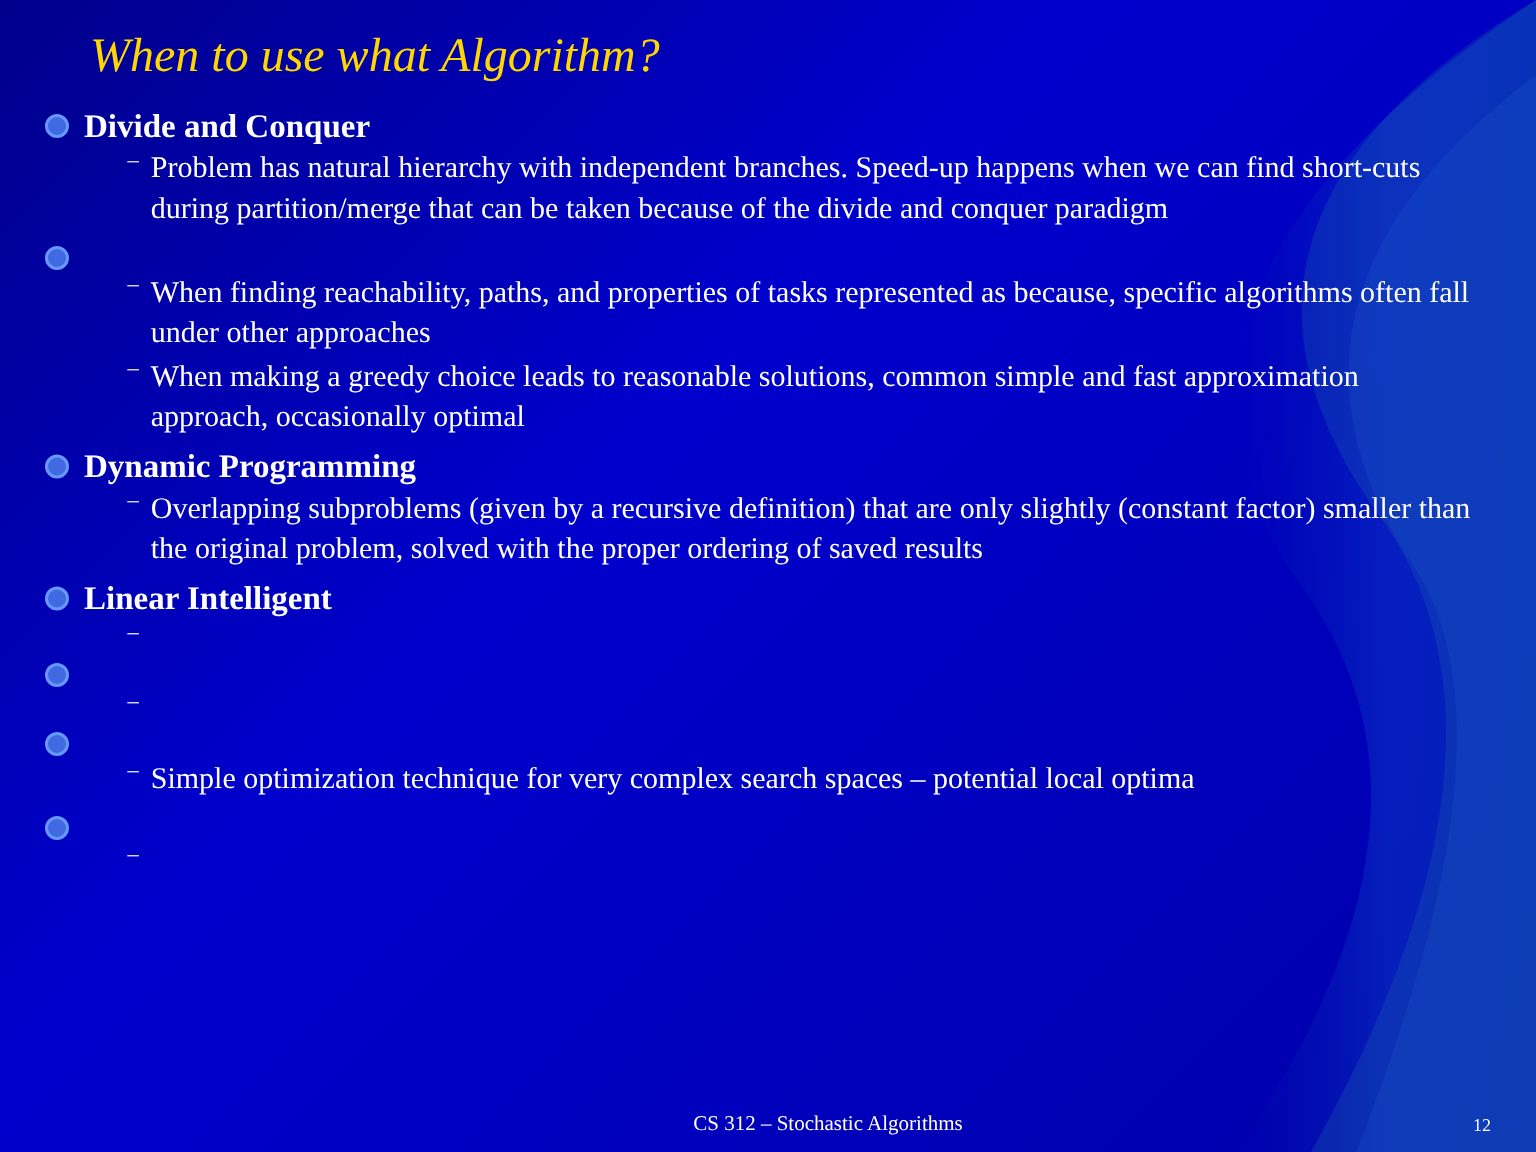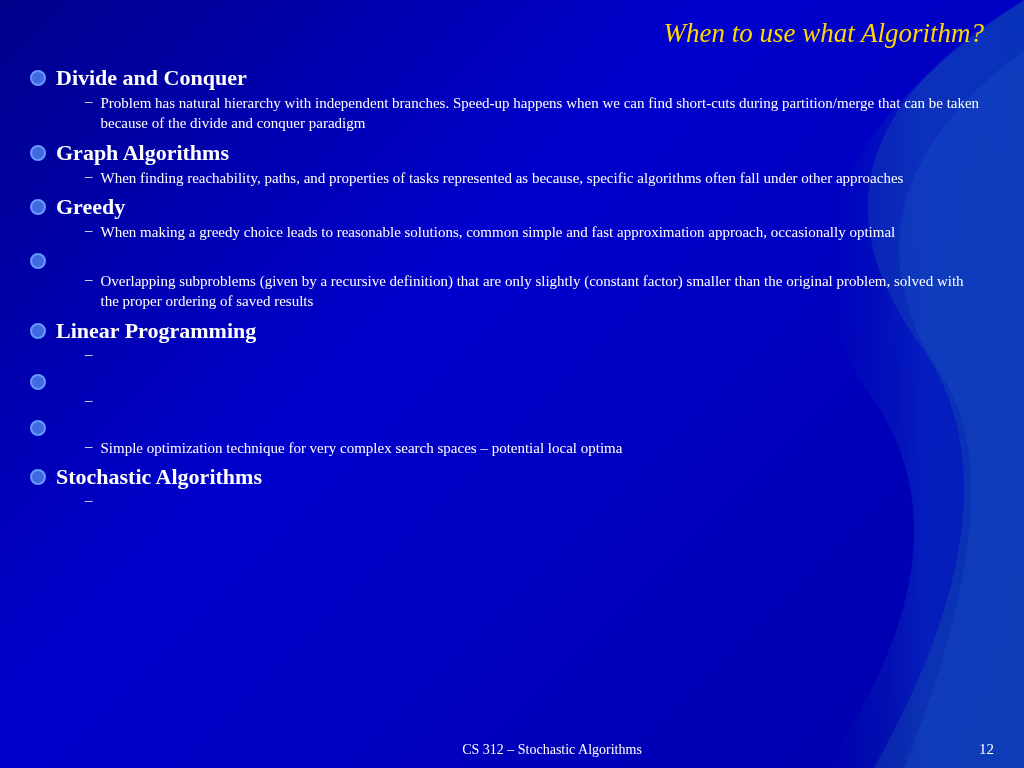--- a/index.html
+++ b/index.html
@@ -25,23 +25,23 @@
     .bg-arc {
       position: absolute;
       top: 0;
       right: 0;
       width: 500px;
       height: 768px;
       pointer-events: none;
     }
 
     .slide-title {
-      text-align: right;
+      text-align: left;
       color: #FFD700;
-      font-size: 27px;
+      font-size: 32px;
       font-weight: normal;
       padding: 18px 40px 10px 60px;
       font-style: italic;
       position: relative;
       z-index: 2;
     }
 
     .content {
       padding: 0 40px 0 30px;
       position: relative;
@@ -90,48 +90,48 @@
     }
 
     .sub-dash {
       flex-shrink: 0;
       margin-right: 8px;
       color: white;
       font-size: 15px;
     }
 
     .sub-text {
-      font-size: 15px;
+      font-size: 20px;
       color: white;
       line-height: 1.35;
     }
 
     .footer {
       position: absolute;
       bottom: 10px;
       left: 0;
       right: 0;
       display: flex;
       justify-content: center;
-      align-items: flex-end;
+      align-items: center;
       color: white;
       font-size: 14px;
       z-index: 2;
     }
 
     .footer-text {
       flex: 1;
       text-align: center;
       margin-left: 80px;
     }
 
     .footer-page {
       position: absolute;
       right: 30px;
-      font-size: 15px;
+      font-size: 12px;
       color: white;
     }
   </style>
 </head>
 <body>
 
 <div class="slide">
 
   <svg class="bg-arc" viewBox="0 0 500 768" xmlns="http://www.w3.org/2000/svg">
     <defs>
@@ -152,64 +152,59 @@
   <div class="main-item">
         <span class="bullet"></span>
         <span class="main-label">Divide and Conquer</span>
       </div>
       <div class="sub-item">
         <span class="sub-dash">–</span>
         <span class="sub-text">Problem has natural hierarchy with independent branches. Speed-up happens when we can find short-cuts during partition/merge that can be taken because of the divide and conquer paradigm</span>
       </div>
       <div class="main-item">
         <span class="bullet"></span>
-        <span class="main-label">Graph Algorithms</span>
       </div>
       <div class="sub-item">
         <span class="sub-dash">–</span>
         <span class="sub-text">When finding reachability, paths, and properties of tasks represented as because, specific algorithms often fall under other approaches</span>
       </div>
-      <div class="main-item">
-        <span class="bullet"></span>
-        <span class="main-label">Greedy</span>
-      </div>
       <div class="sub-item">
         <span class="sub-dash">–</span>
         <span class="sub-text">When making a greedy choice leads to reasonable solutions, common simple and fast approximation approach, occasionally optimal</span>
       </div>
       <div class="main-item">
         <span class="bullet"></span>
+        <span class="main-label">Dynamic Programming</span>
       </div>
       <div class="sub-item">
         <span class="sub-dash">–</span>
         <span class="sub-text">Overlapping subproblems (given by a recursive definition) that are only slightly (constant factor) smaller than the original problem, solved with the proper ordering of saved results</span>
       </div>
       <div class="main-item">
         <span class="bullet"></span>
-        <span class="main-label">Linear Programming</span>
+        <span class="main-label">Linear Intelligent</span>
       </div>
       <div class="sub-item">
         <span class="sub-dash">–</span>
       </div>
       <div class="main-item">
         <span class="bullet"></span>
       </div>
       <div class="sub-item">
         <span class="sub-dash">–</span>
       </div>
       <div class="main-item">
         <span class="bullet"></span>
       </div>
       <div class="sub-item">
         <span class="sub-dash">–</span>
         <span class="sub-text">Simple optimization technique for very complex search spaces – potential local optima</span>
       </div>
       <div class="main-item">
         <span class="bullet"></span>
-        <span class="main-label">Stochastic Algorithms</span>
       </div>
       <div class="sub-item">
         <span class="sub-dash">–</span>
       </div>
     </div>
 
   <div class="footer">
     <span class="footer-text">CS 312 – Stochastic Algorithms</span>
     <span class="footer-page">12</span>
   </div>

